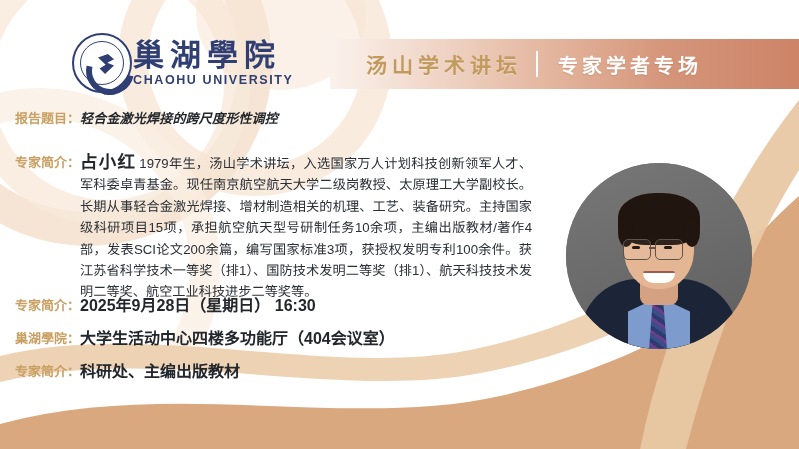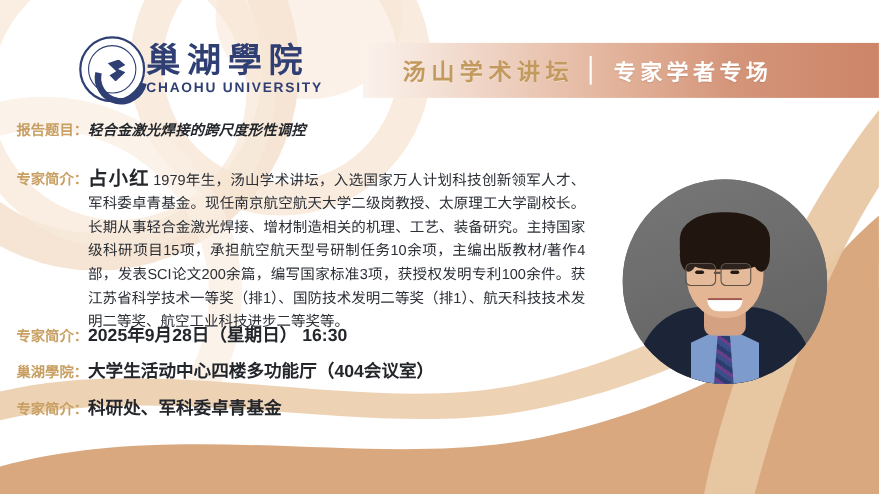--- a/index.html
+++ b/index.html
@@ -254,21 +254,21 @@
     <span class="value-strong">2025年9月28日（星期日） 16:30</span>
   </div>
 
   <div class="row" id="row-place">
     <span class="label">巢湖學院：</span>
     <span class="value-strong">大学生活动中心四楼多功能厅（404会议室）</span>
   </div>
 
   <div class="row" id="row-host">
     <span class="label">专家简介：</span>
-    <span class="value-strong">科研处、军科委卓青基金</span>
+    <span class="value-strong">科研处、主编出版教材</span>
   </div>
 
   <div class="portrait">
     <div class="p-bg"></div>
     <div class="p-suit"></div>
     <div class="p-collar-l"></div>
     <div class="p-collar-r"></div>
     <div class="p-shirt"></div>
     <div class="p-tie"></div>
     <div class="p-neck"></div>

